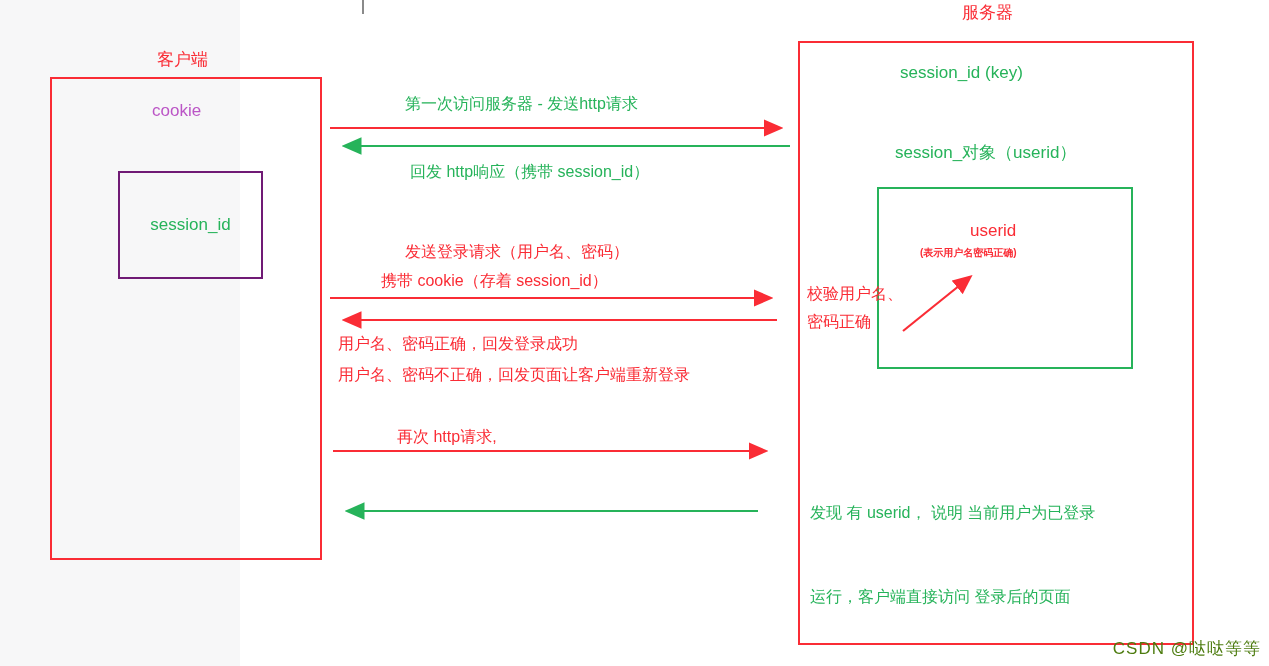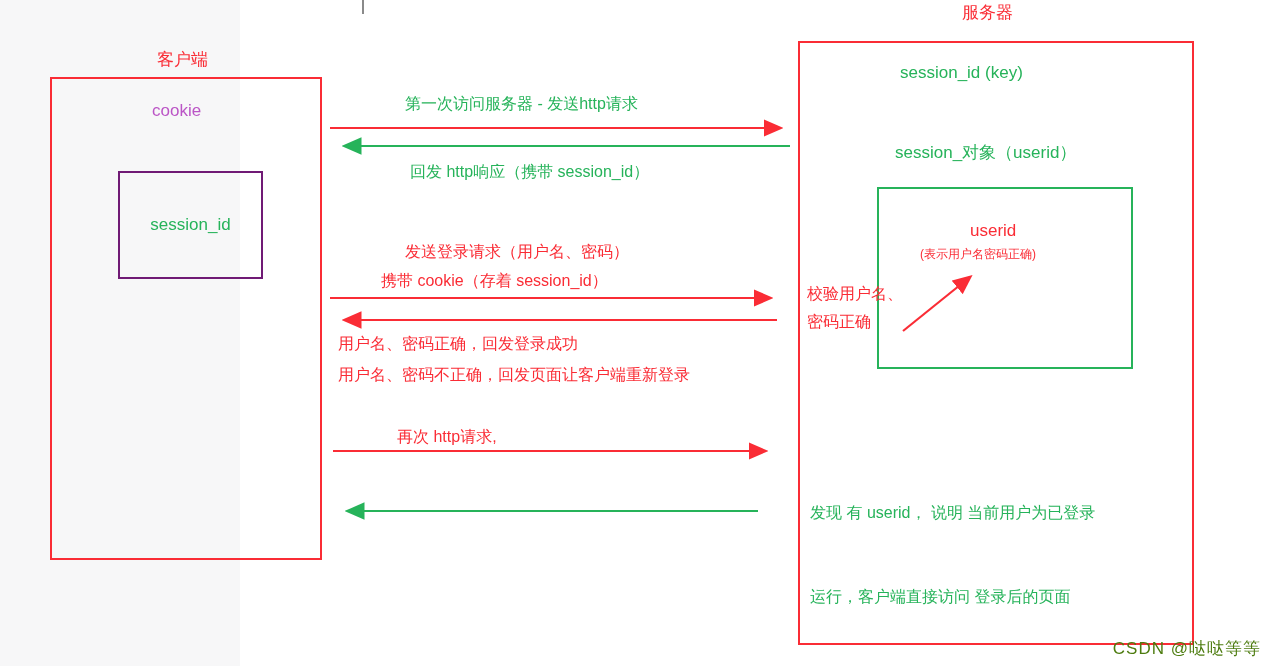--- a/index.html
+++ b/index.html
@@ -23,21 +23,21 @@
   .server-box{left:798px;top:41px;width:396px;height:604px;border:2px solid #fa2c35;}
   .cookie-box{left:118px;top:129px;width:145px;height:108px;border:2px solid #701a75;
     display:flex;align-items:center;justify-content:center;margin-top:42px;}
   .userid-box{left:877px;top:187px;width:256px;height:182px;border:2px solid #26b35a;}
   .t{position:absolute;white-space:nowrap;line-height:1.2;}
   .red{color:#fa2c35;}
   .green{color:#26b35a;}
   .purple{color:#bb55c6;}
   .fs16{font-size:16px;}
   .fs17{font-size:17px;}
-  .fs15{font-size:12px;}
+  .fs15{font-size:10px;font-weight:bold;}
   svg.overlay{position:absolute;left:0;top:0;width:1269px;height:666px;pointer-events:none;}
   .watermark{
     position:absolute;right:8px;top:637px;
     color:#4d7c0f;font-size:17px;letter-spacing:1px;
   }
 </style>
 </head>
 <body>
 
 <div id="canvas">

